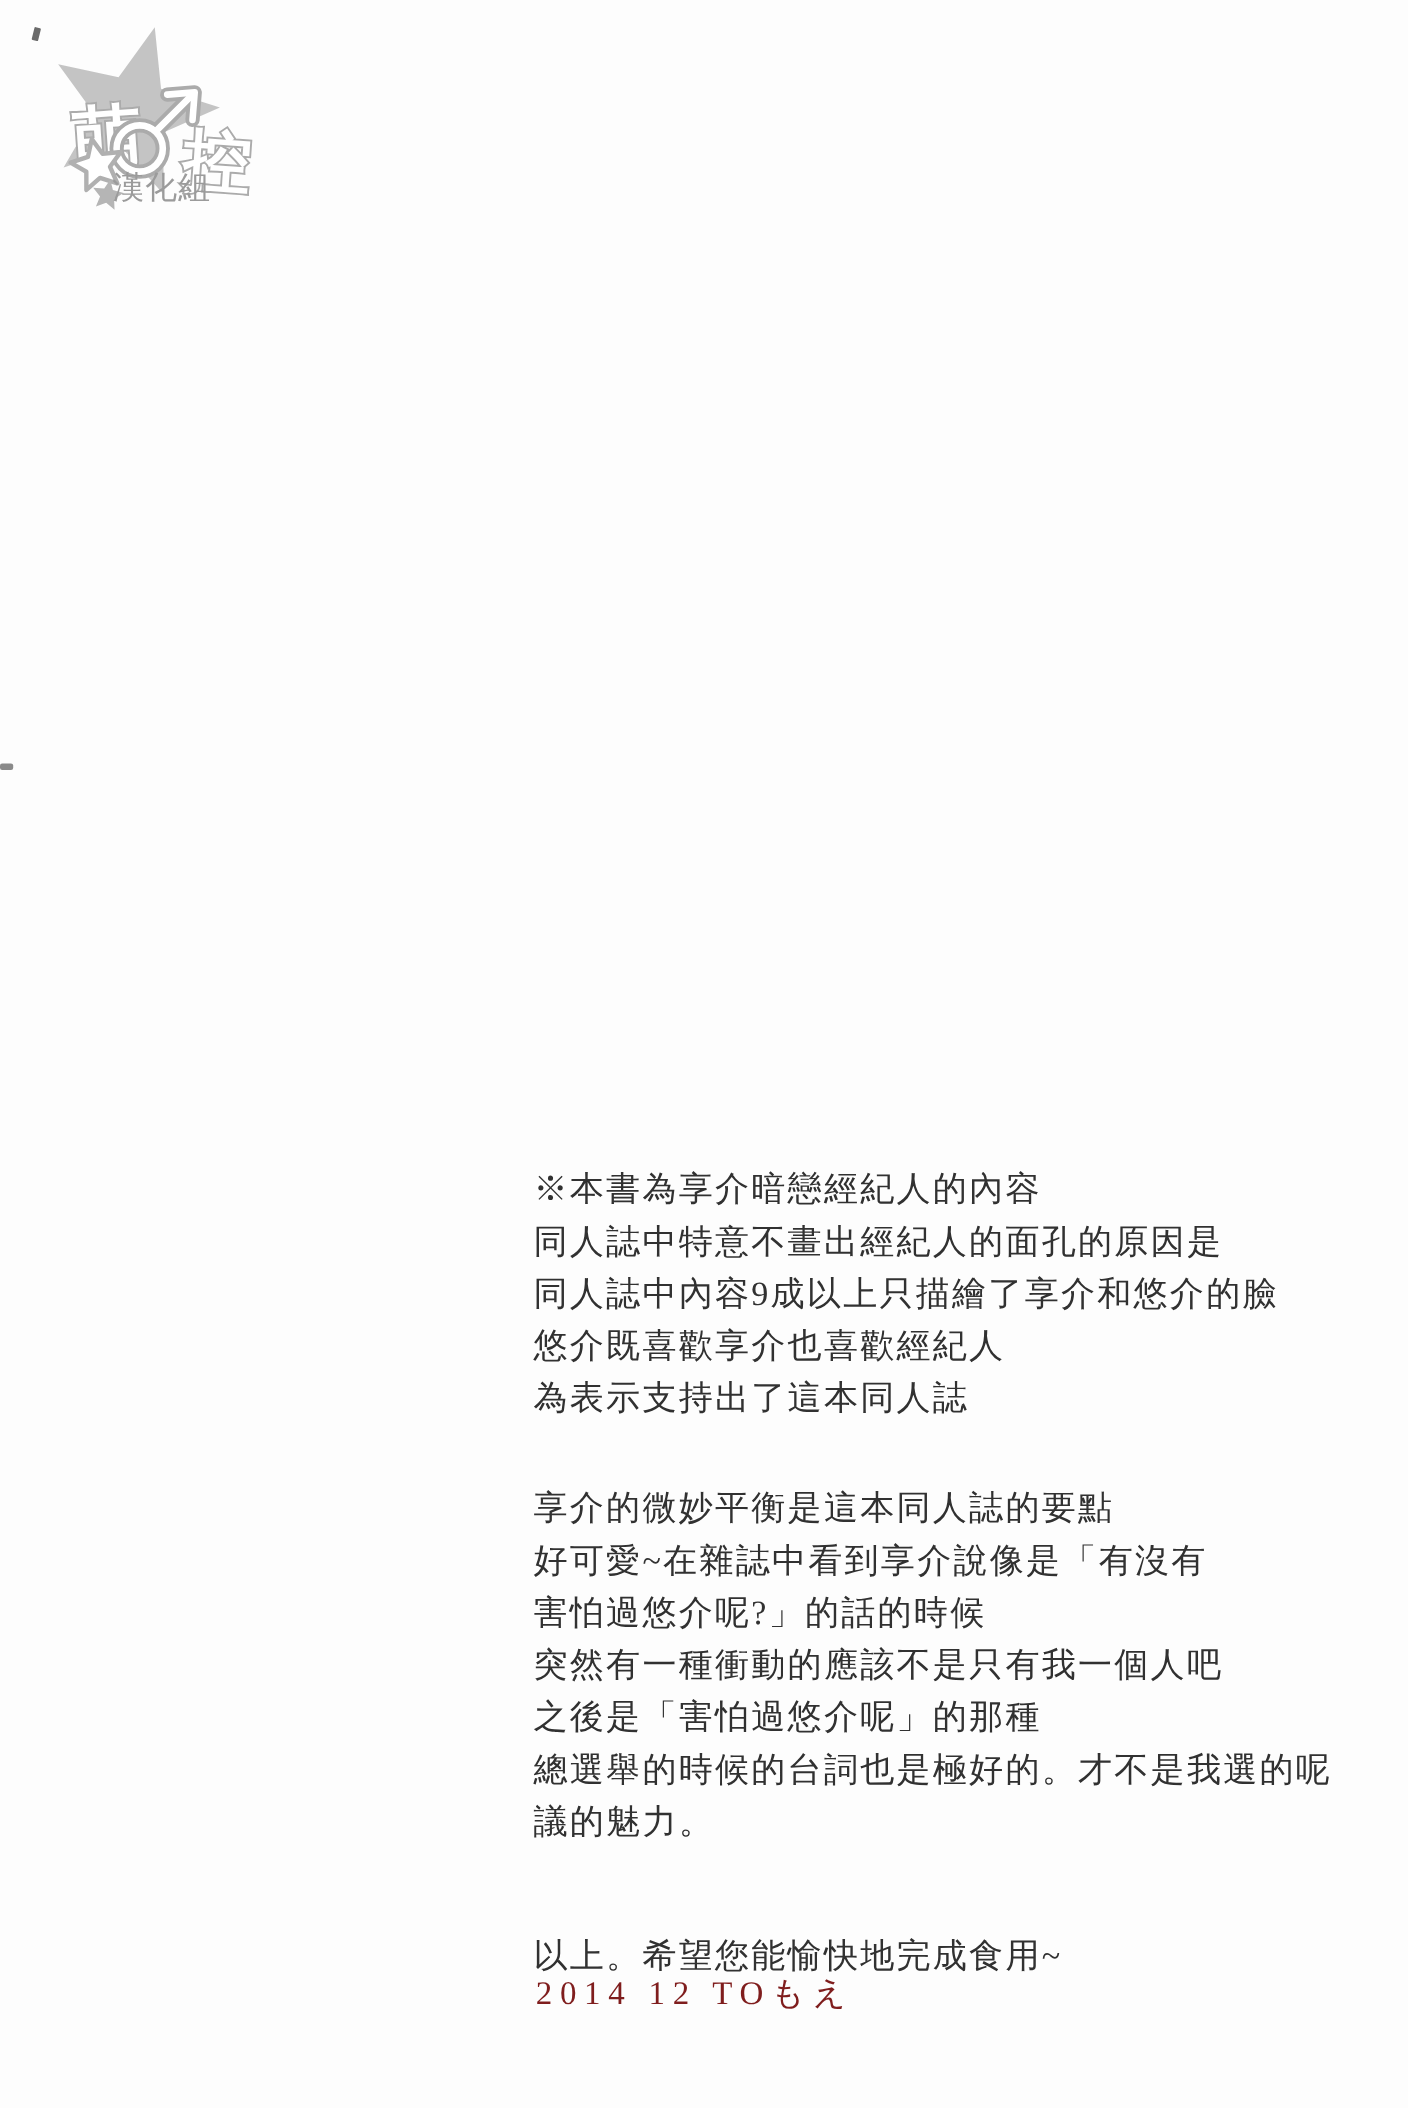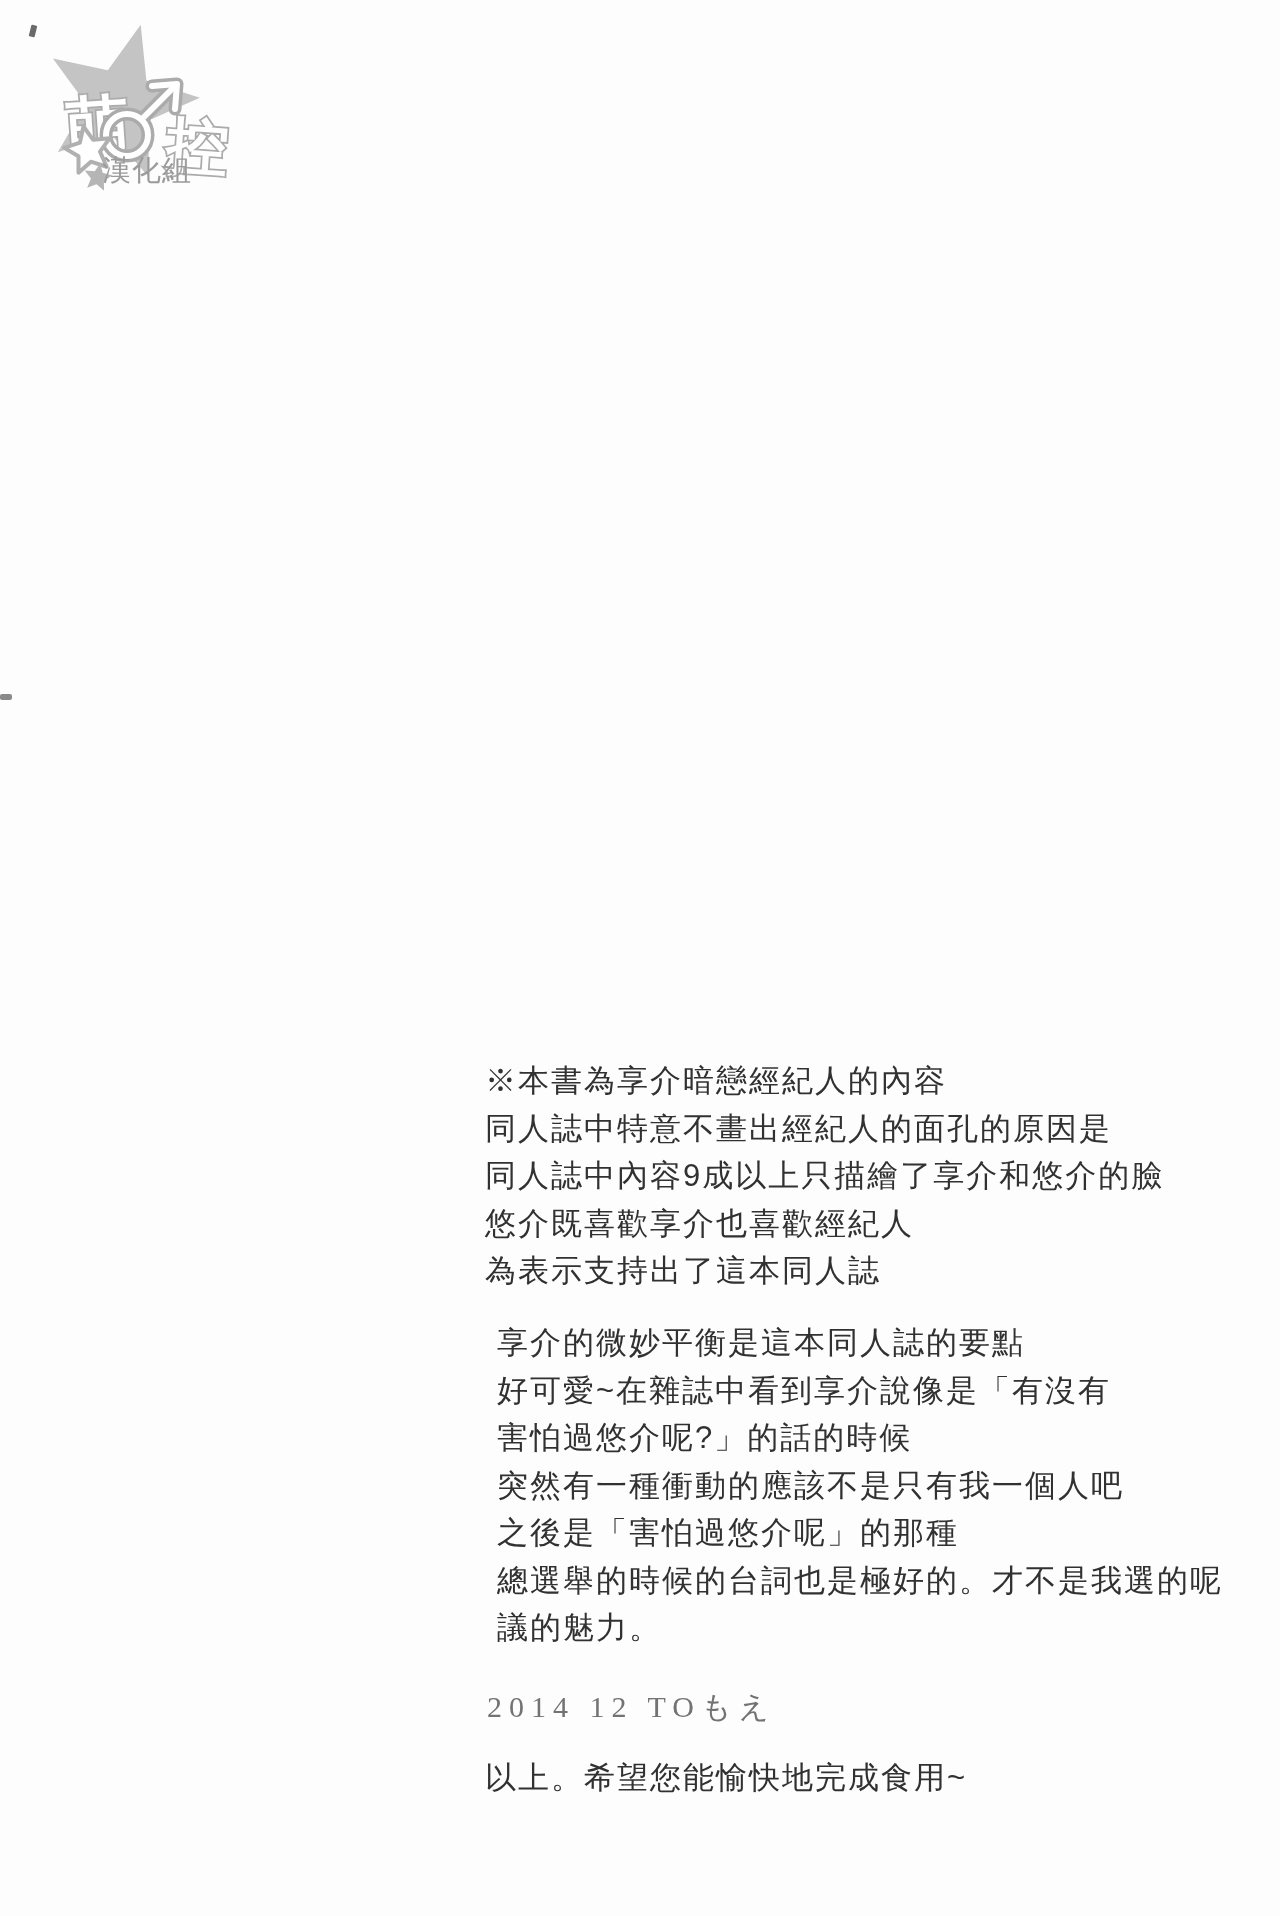--- a/index.html
+++ b/index.html
@@ -53,30 +53,30 @@
 
   
   .afterword-para {
     position: absolute;
     left: 485px;
     color: #313131;
     font-size: 31px;
     line-height: 47.5px;
     letter-spacing: 2px;
     white-space: nowrap;
-    font-family: Liberation Sans, sans-serif;
+    font-family: Liberation Serif, serif;
   }
   .para-1 { top: 1057px; }
-  .para-2 { top: 1319px; margin-left: 12px; }
+  .para-2 { top: 1347px; }
   .para-3 { top: 1754px; }
   .signature {
     position: absolute;
     left: 487px;
-    top: 1687px;
-    color: #737373;
+    top: 1792px;
+    color: #7f1d1d;
     font-size: 30px;
     letter-spacing: 7px;
     white-space: nowrap;
     font-family: "Liberation Serif", serif;
   }
 </style>
 </head>
 <body>
 
 <div class="page">

